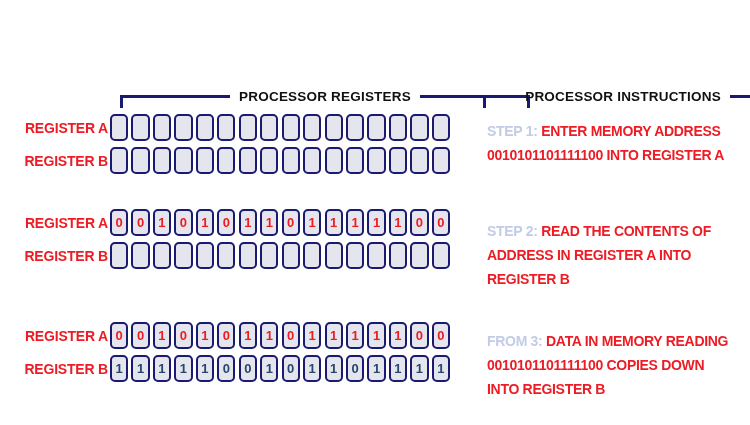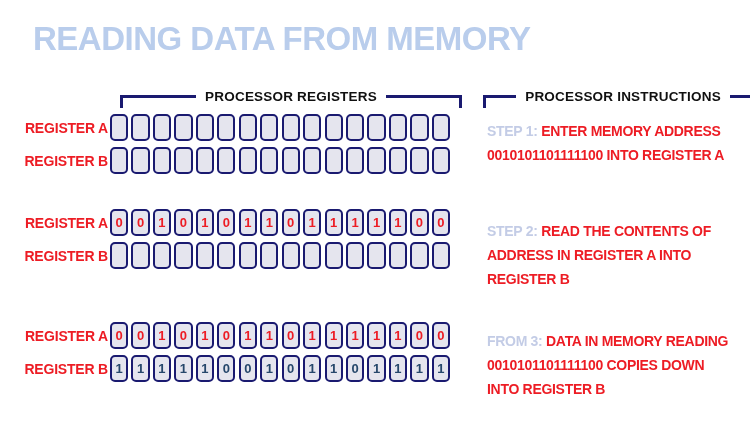--- a/index.html
+++ b/index.html
@@ -19,21 +19,21 @@
   
   .bracket { position:absolute; display:flex; align-items:flex-start; }
   .bracket .line { flex:1; height:10px; border-top:3px solid #1a1a70; }
   .bracket .line.left  { border-left:3px solid #1a1a70; }
   .bracket .line.right { border-right:3px solid #1a1a70; }
   .bracket .hlabel {
     padding:0 9px; transform:translateY(-6px);
     font-size:13.5px; font-weight:bold; color:#101010;
     letter-spacing:0.2px; white-space:nowrap;
   }
-  #registers-bracket    { left:120px; top:95px; width:342px; }
+  #registers-bracket    { left:120px; top:95px; width:410px; }
   #instructions-bracket { left:483px; top:95px; width:280px; }
   
   .group { position:absolute; left:10px; }
   #group-1 { top:114px; }
   #group-2 { top:209px; }
   #group-3 { top:322px; }
   .reg-row { display:flex; align-items:center; margin-bottom:6px; }
   .reg-label {
     width:98px; text-align:right; padding-right:2px;
     font-size:14px; font-weight:bold; color:#ed1c24;
@@ -59,21 +59,20 @@
   #step-1 { top:119px; }
   #step-2 { top:219px; }
   #step-3 { top:329px; }
   .step-num { color:#c3cce6; }
 </style>
 </head>
 <body>
 
 <div id="canvas">
 
-  <div class="title">READING DATA FROM MEMORY</div>
 
   <div class="bracket" id="registers-bracket">
     <span class="line left"></span>
     <span class="hlabel">PROCESSOR REGISTERS</span>
     <span class="line right"></span>
   </div>
 
   <div class="bracket" id="instructions-bracket">
     <span class="line left"></span>
     <span class="hlabel">PROCESSOR INSTRUCTIONS</span>

